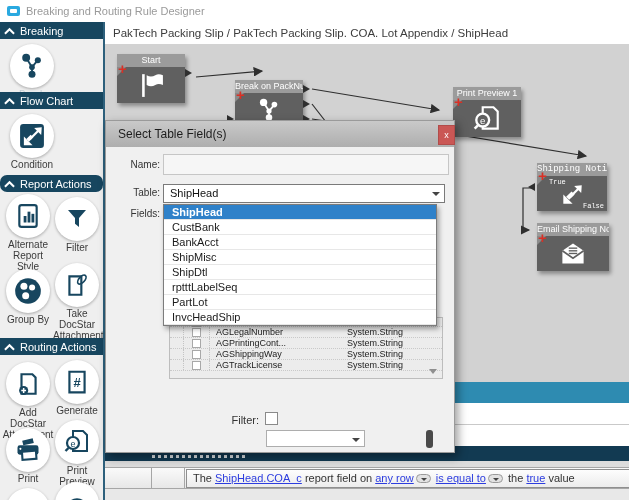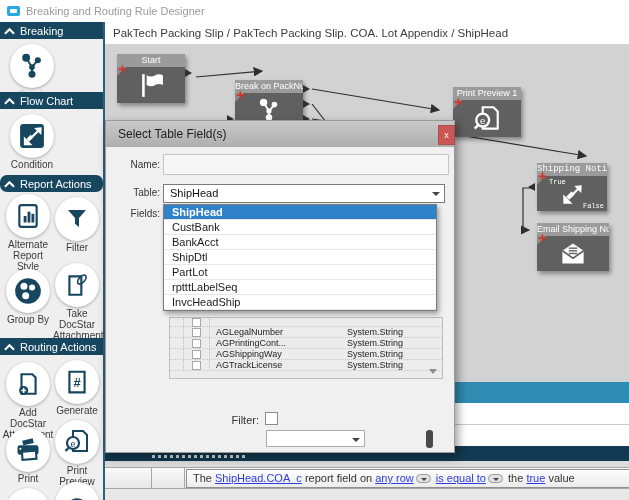--- a/index.html
+++ b/index.html
@@ -409,23 +409,24 @@
           <div class="fname">AGTrackLicense</div>
           <div class="ftype">System.String</div>
         </div>
       <div class="fscroll"></div>
     </div>
 
     <div class="ddrop">
       <div class="row sel">ShipHead</div>
       <div class="row">CustBank</div>
       <div class="row">BankAcct</div>
+      <div class="row">ShipMisc</div>
       <div class="row">ShipDtl</div>
+      <div class="row">rptttLabelSeq</div>
       <div class="row">PartLot</div>
-      <div class="row">rptttLabelSeq</div>
       <div class="row">InvcHeadShip</div>
     </div>
 
     <div class="filterlab">Filter:</div>
     <div class="filtercheck"></div>
     <div class="fcombo">
         <span class="arr"></span>
       </div>
     <div class="handle"></div>
   </div>

